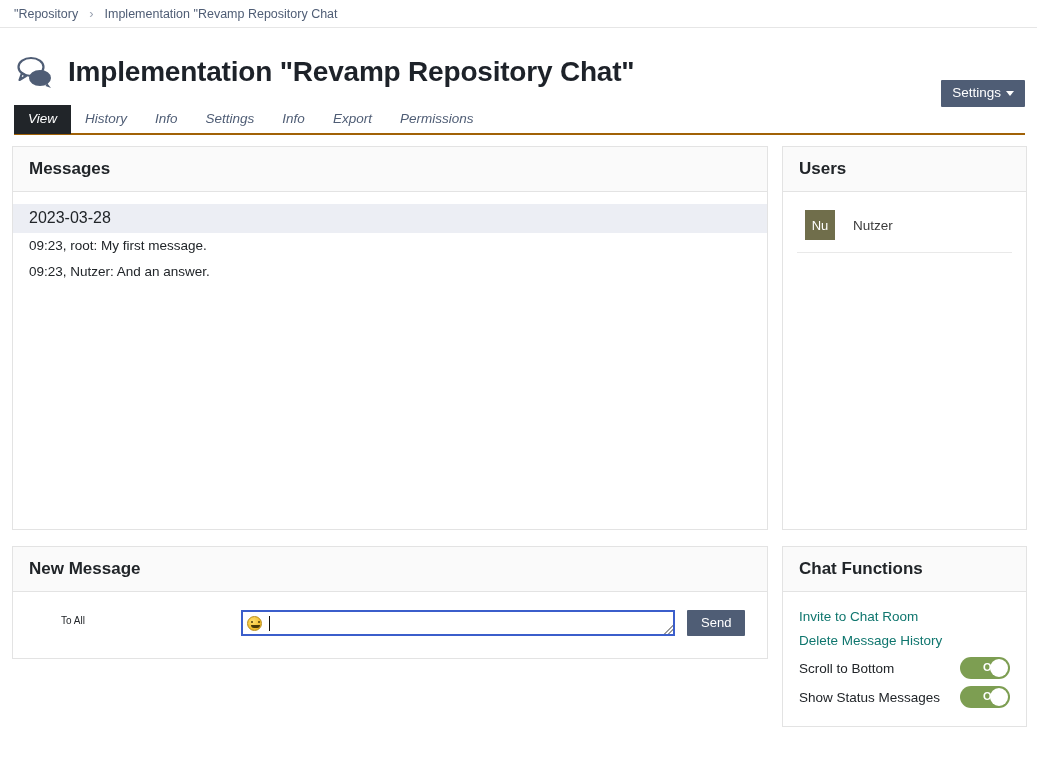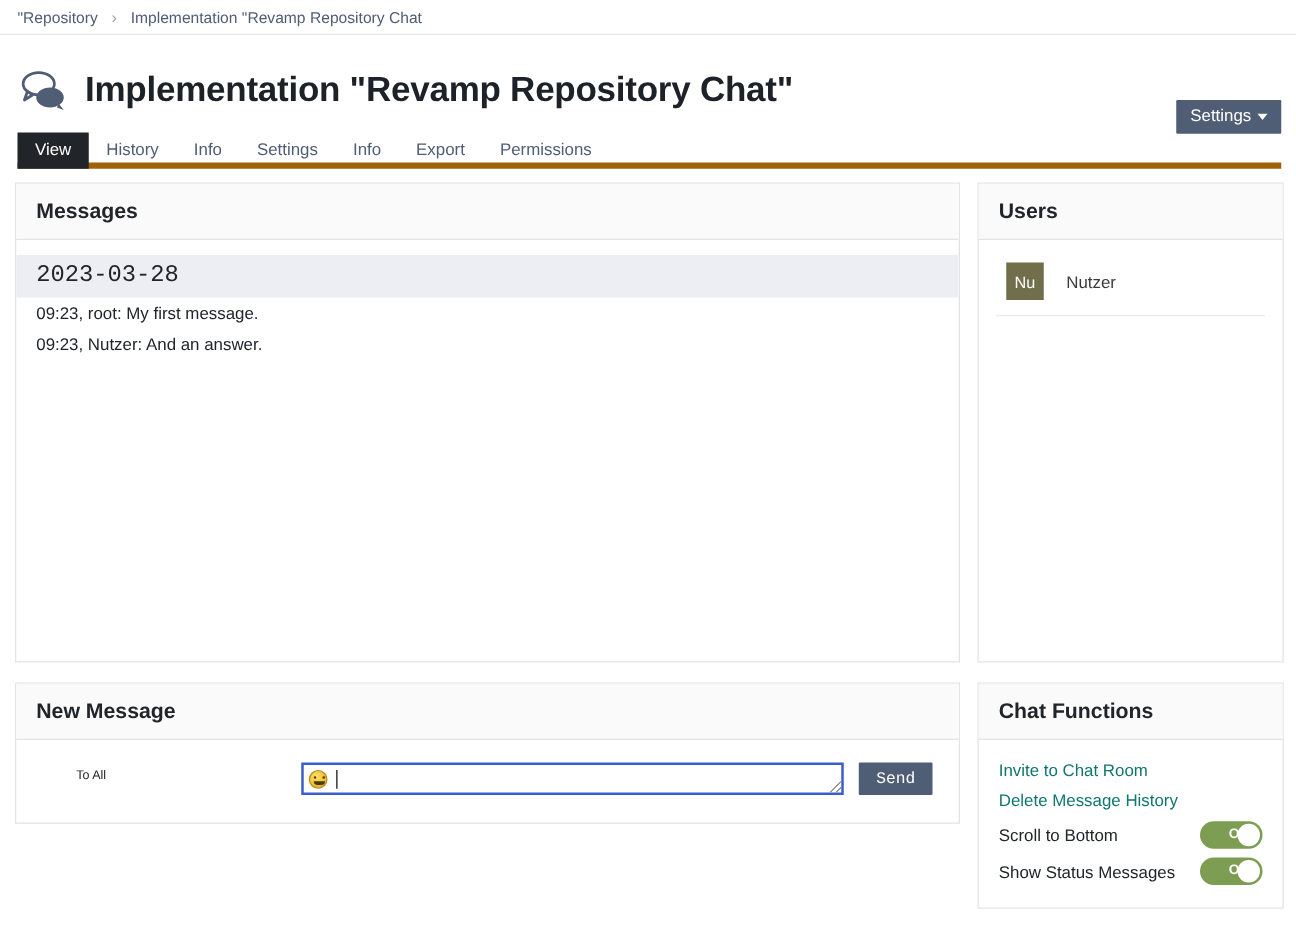--- a/index.html
+++ b/index.html
@@ -79,23 +79,24 @@
     border-left: 4px solid transparent;
     border-right: 4px solid transparent;
     border-top: 5px solid #ffffff;
     vertical-align: middle;
   }
 
   
   .tabs {
     margin: 10px 12px 0 14px;
     display: flex;
-    align-items: flex-start;
-    border-bottom: 5px solid #a16207;
+    align-items: center;
+    border-bottom: 2px solid #a16207;
     height: 29px;
+    font-style: italic;
   }
   .tab {
     font-size: 13.5px;
     color: #4f5d75;
     padding: 5px 14px 6px 14px;
     cursor: pointer;
     white-space: nowrap;
     line-height: 1.3;
   }
   .tab.active {
@@ -125,25 +126,24 @@
     padding: 12px 16px 12px 16px;
     font-size: 17px;
     font-weight: bold;
     color: #212529;
   }
 
   
   .msg-panel-body { padding: 12px 0 0 0; height: 337px; overflow: hidden; }
   .msg-date {
     background: #eceef4;
-    font-size: 19px;
+    font-size: 16px;
     color: #212529;
     padding: 3px 16px 4px 16px;
     line-height: 1.4;
-    font-family: Liberation Mono, monospace;
   }
   .msg-line {
     font-size: 13.5px;
     color: #212529;
     padding: 3px 16px 3px 16px;
     line-height: 1.45;
   }
 
   
   .users-body { padding: 14px 14px 0 14px; height: 337px; }
@@ -234,21 +234,21 @@
     width: 9px; height: 9px;
     background:
       linear-gradient(135deg, transparent 0 46%, #9a9a9a 46% 56%, transparent 56% 100%),
       linear-gradient(135deg, transparent 0 72%, #9a9a9a 72% 82%, transparent 82% 100%);
   }
   .send-btn {
     margin-left: 12px;
     background: #4f5d75;
     color: #ffffff;
     border: none;
-    font-family: Liberation Mono, monospace;
+    font-family: Liberation Sans, sans-serif;
     font-size: 13px;
     padding: 5px 14px 6px 14px;
     cursor: pointer;
     border-radius: 1px;
     height: 26px;
   }
 
   
   .cf-body { padding: 14px 16px 14px 16px; }
   .cf-link {

